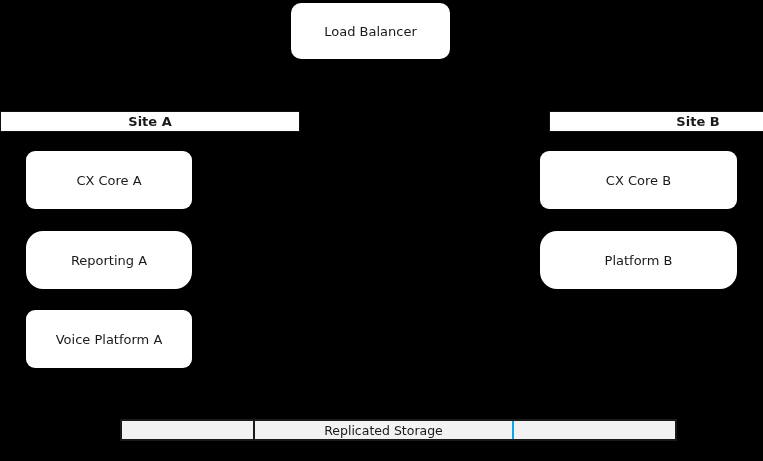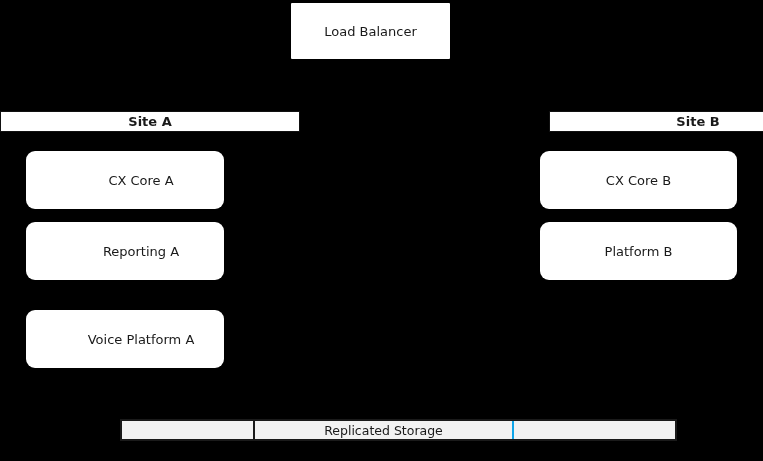--- a/index.html
+++ b/index.html
@@ -18,21 +18,21 @@
   }
 
   
   .lb-box {
     position: absolute;
     left: 291px;
     top: 3px;
     width: 159px;
     height: 56px;
     background: #ffffff;
-    border-radius: 1px;
+    border-radius: 10px;
     display: flex;
     align-items: center;
     justify-content: center;
     font-size: 13px;
   }
 
   
   .site-header {
     position: absolute;
     top: 111px;
@@ -53,24 +53,24 @@
   .node {
     position: absolute;
     height: 58px;
     background: #ffffff;
     border-radius: 9px;
     display: flex;
     align-items: center;
     justify-content: center;
     font-size: 13px;
   }
-  .col-a { left: 26px;  width: 166px; padding-left: 32px; }
+  .col-a { left: 26px;  width: 166px; }
   .col-b { left: 540px; width: 197px; }
   .row-1 { top: 151px; }
-  .row-2 { top: 222px; }
+  .row-2 { top: 231px; border-radius: 17px; }
   .row-3 { top: 310px; }
 
   
   .storage-bar {
     position: absolute;
     left: 120px;
     top: 419px;
     width: 557px;
     height: 22px;
     background: #f2f2f2;

